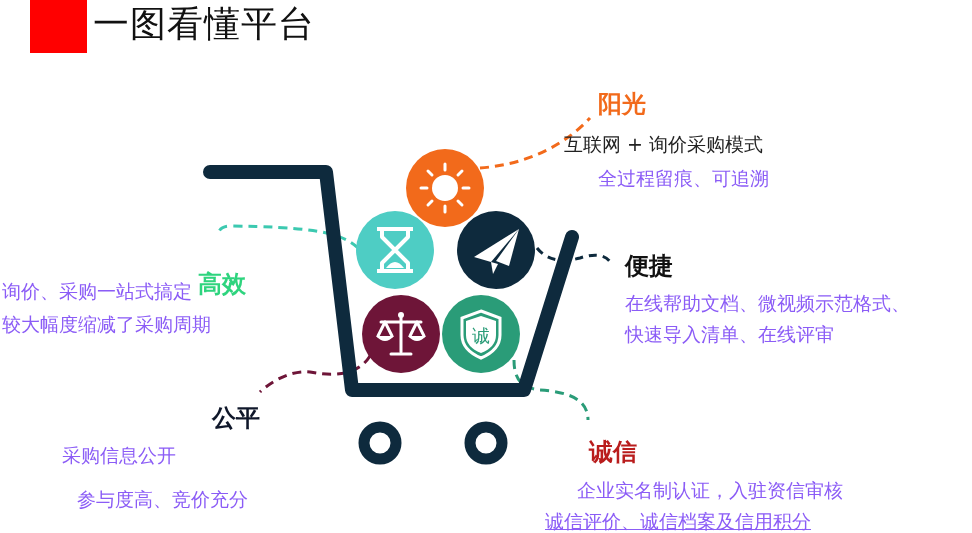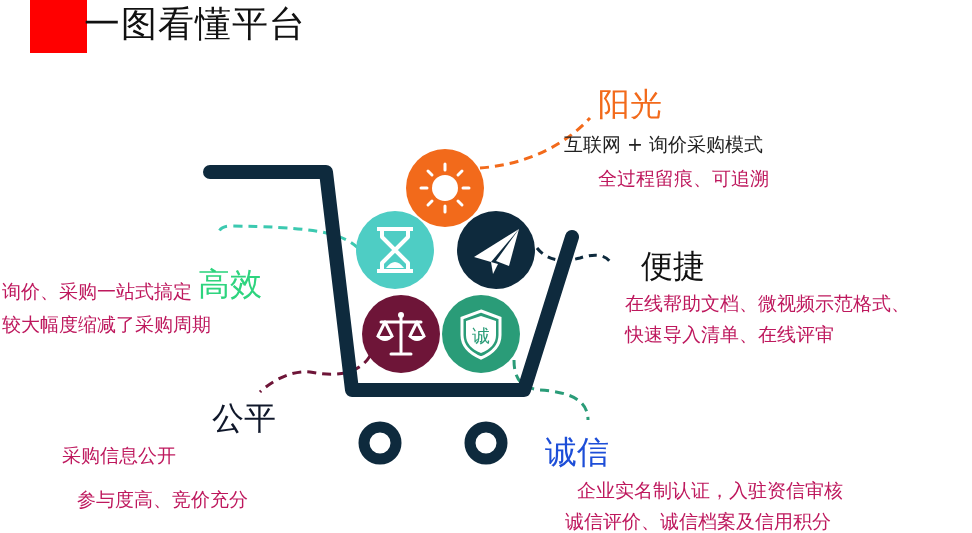--- a/index.html
+++ b/index.html
@@ -1,22 +1,22 @@
 <!DOCTYPE html>
 <html><head>
 <meta charset="utf-8">
 <style>
   html, body { margin:0; padding:0; background:#ffffff; }
   body { width:972px; height:533px; position:relative; overflow:hidden;
          font-family:"DejaVu Sans","Liberation Sans",sans-serif; color:#1a1a1a; }
   .header-square { position:absolute; left:30px; top:0; width:57px; height:53px; background:#ff0000; }
-  .page-title { position:absolute; left:84px; top:2px; font-size:36px; line-height:44px; color:#111; letter-spacing:1px; }
+  .page-title { position:absolute; left:93px; top:2px; font-size:36px; line-height:44px; color:#111; letter-spacing:1px; }
   svg.art { position:absolute; left:0; top:0; }
-  .feature-title { position:absolute; font-size:32px; font-weight:normal; line-height:34px; }
-  .feature-line { position:absolute; font-size:19px; line-height:24px; color:#be185d; white-space:nowrap; }
+  .feature-title { position:absolute; font-size:24px; font-weight:bold; line-height:34px; }
+  .feature-line { position:absolute; font-size:19px; line-height:24px; color:#8b5cf6; white-space:nowrap; }
 </style>
 </head>
 <body>
 
 <div class="header-square" style="background: rgb(255, 0, 0);"></div>
 <div class="page-title">一图看懂平台</div>
 
 <svg class="art" width="972" height="533" viewBox="0 0 972 533">
 
   <path d="M480 168 C 520 165, 560 150, 590 118" fill="none" stroke="#f26a1b" stroke-width="3" stroke-dasharray="9 6"></path>
@@ -88,23 +88,23 @@
 </svg>
 
 <div class="feature-title" style="left: 598px; top: 87px; color: rgb(242, 106, 27);">阳光</div>
 <div class="feature-line" style="left: 564px; top: 132px; color: rgb(34, 34, 34);">互联网 + 询价采购模式</div>
 <div class="feature-line" style="left:598px; top:166px;">全过程留痕、可追溯</div>
 
 <div class="feature-title" style="left: 198px; top: 235px; color: rgb(46, 212, 126); margin-top: 32px;">高效</div>
 <div class="feature-line" style="left:2px; top:279px;">询价、采购一站式搞定</div>
 <div class="feature-line" style="left:2px; top:312px;">较大幅度缩减了采购周期</div>
 
-<div class="feature-title" style="left: 625px; top: 249px; color: rgb(17, 17, 17); margin-left: 16px;">便捷</div>
+<div class="feature-title" style="left: 625px; top: 249px; color: rgb(17, 17, 17);">便捷</div>
 <div class="feature-line" style="left:625px; top:291px;">在线帮助文档、微视频示范格式、</div>
 <div class="feature-line" style="left:625px; top:322px;">快速导入清单、在线评审</div>
 
 <div class="feature-title" style="left: 212px; top: 401px; color: #0f172a;">公平</div>
 <div class="feature-line" style="left:62px; top:443px;">采购信息公开</div>
 <div class="feature-line" style="left:77px; top:487px;">参与度高、竞价充分</div>
 
-<div class="feature-title" style="left: 545px; top: 435px; color: #1d4ed8;">诚信</div>
+<div class="feature-title" style="left: 589px; top: 435px; color: #b91c1c;">诚信</div>
 <div class="feature-line" style="left:577px; top:478px;">企业实名制认证，入驻资信审核</div>
-<div class="feature-line" style="left:565px; top:509px;">诚信评价、诚信档案及信用积分</div>
+<div class="feature-line" style="left:545px; top:509px;text-decoration:underline;">诚信评价、诚信档案及信用积分</div>
 
 </body></html>

